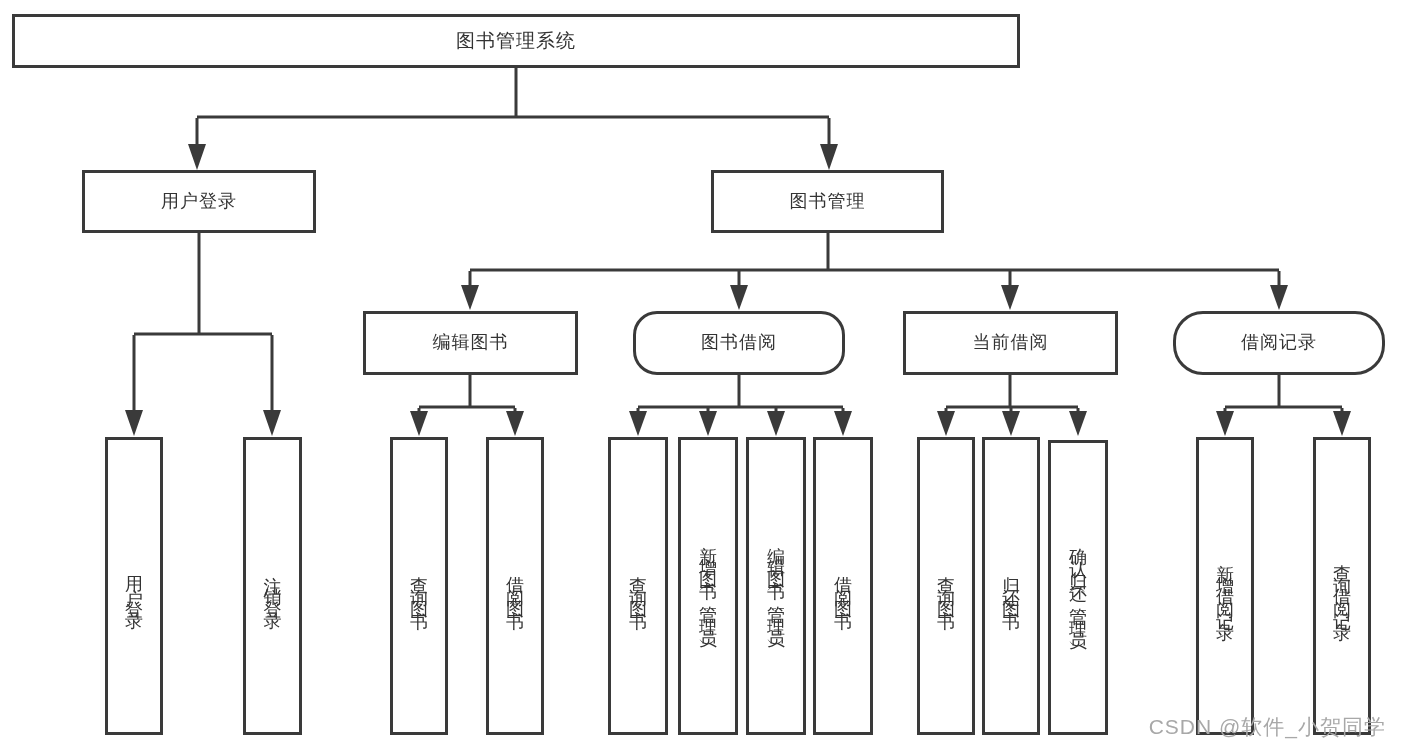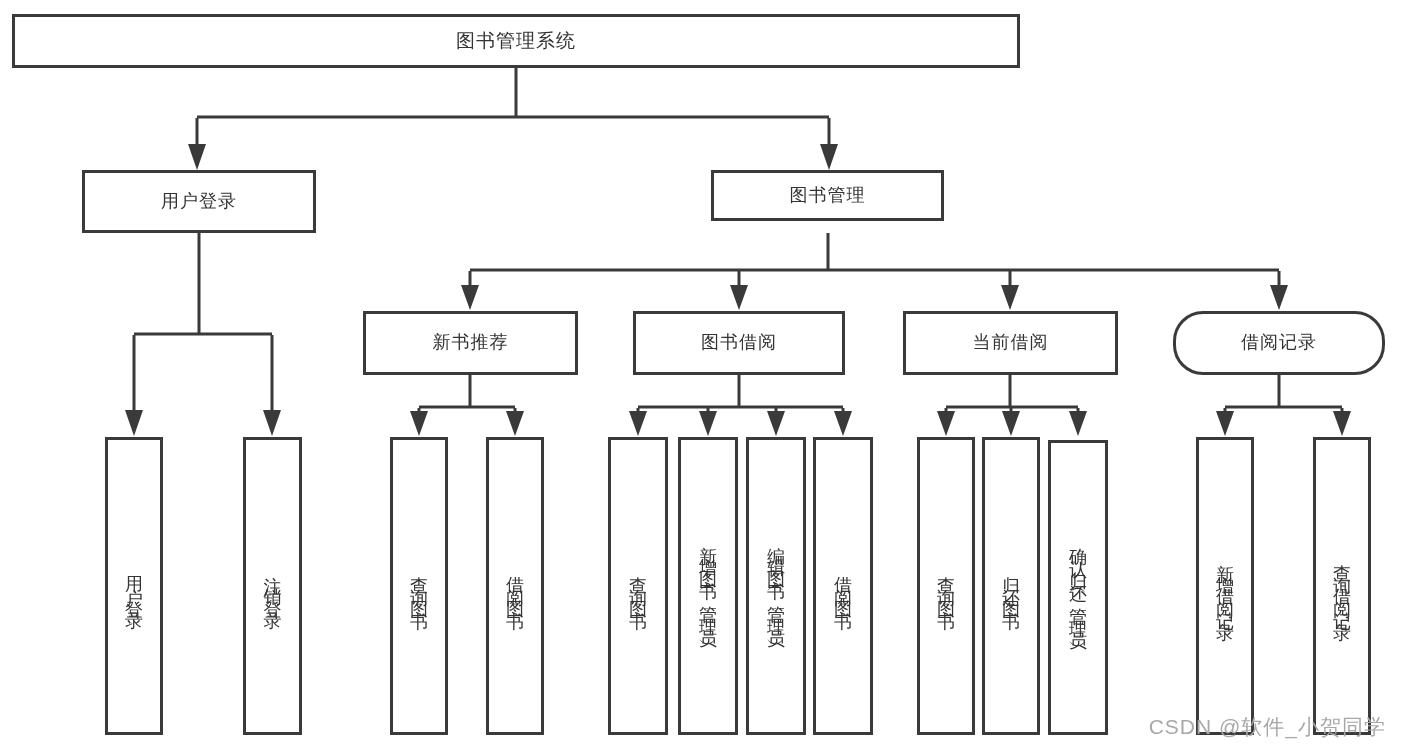--- a/index.html
+++ b/index.html
@@ -93,24 +93,24 @@
       <polygon points="1002,411 1020,411 1011,436"></polygon>
       <polygon points="1069,411 1087,411 1078,436"></polygon>
       <polygon points="1216,411 1234,411 1225,436"></polygon>
       <polygon points="1333,411 1351,411 1342,436"></polygon>
     </g>
   </svg>
 
   <div class="node hnode root-node" style="left:12px; top:14px; width:1008px; height:54px;">图书管理系统</div>
 
   <div class="node hnode" style="left:82px; top:170px; width:234px; height:63px;">用户登录</div>
-  <div class="node hnode" style="left:711px; top:170px; width:233px; height:51px;">图书管理</div>
+  <div class="node hnode" style="left:711px; top:170px; width:233px; height:63px;">图书管理</div>
 
-  <div class="node hnode" style="left:363px; top:311px; width:215px; height:64px;">新书推荐</div>
-  <div class="node hnode" style="left:633px; top:311px; width:212px; height:64px;">图书借阅</div>
+  <div class="node hnode" style="left:363px; top:311px; width:215px; height:64px;">编辑图书</div>
+  <div class="node hnode" style="left:633px; top:311px; width:212px; height:64px;border-radius:24px;">图书借阅</div>
   <div class="node hnode" style="left:903px; top:311px; width:215px; height:64px;">当前借阅</div>
   <div class="node hnode" style="left:1173px; top:311px; width:212px; height:64px;border-radius:30px;">借阅记录</div>
 
   <div class="node vnode" style="left:105px; top:437px; width:58px; height:298px;">用户登录</div>
   <div class="node vnode" style="left:243px; top:437px; width:59px; height:298px;">注销登录</div>
 
   <div class="node vnode" style="left:390px; top:437px; width:58px; height:298px;">查询图书</div>
   <div class="node vnode" style="left:486px; top:437px; width:58px; height:298px;">借阅图书</div>
 
   <div class="node vnode" style="left:608px; top:437px; width:60px; height:298px;">查询图书</div>

